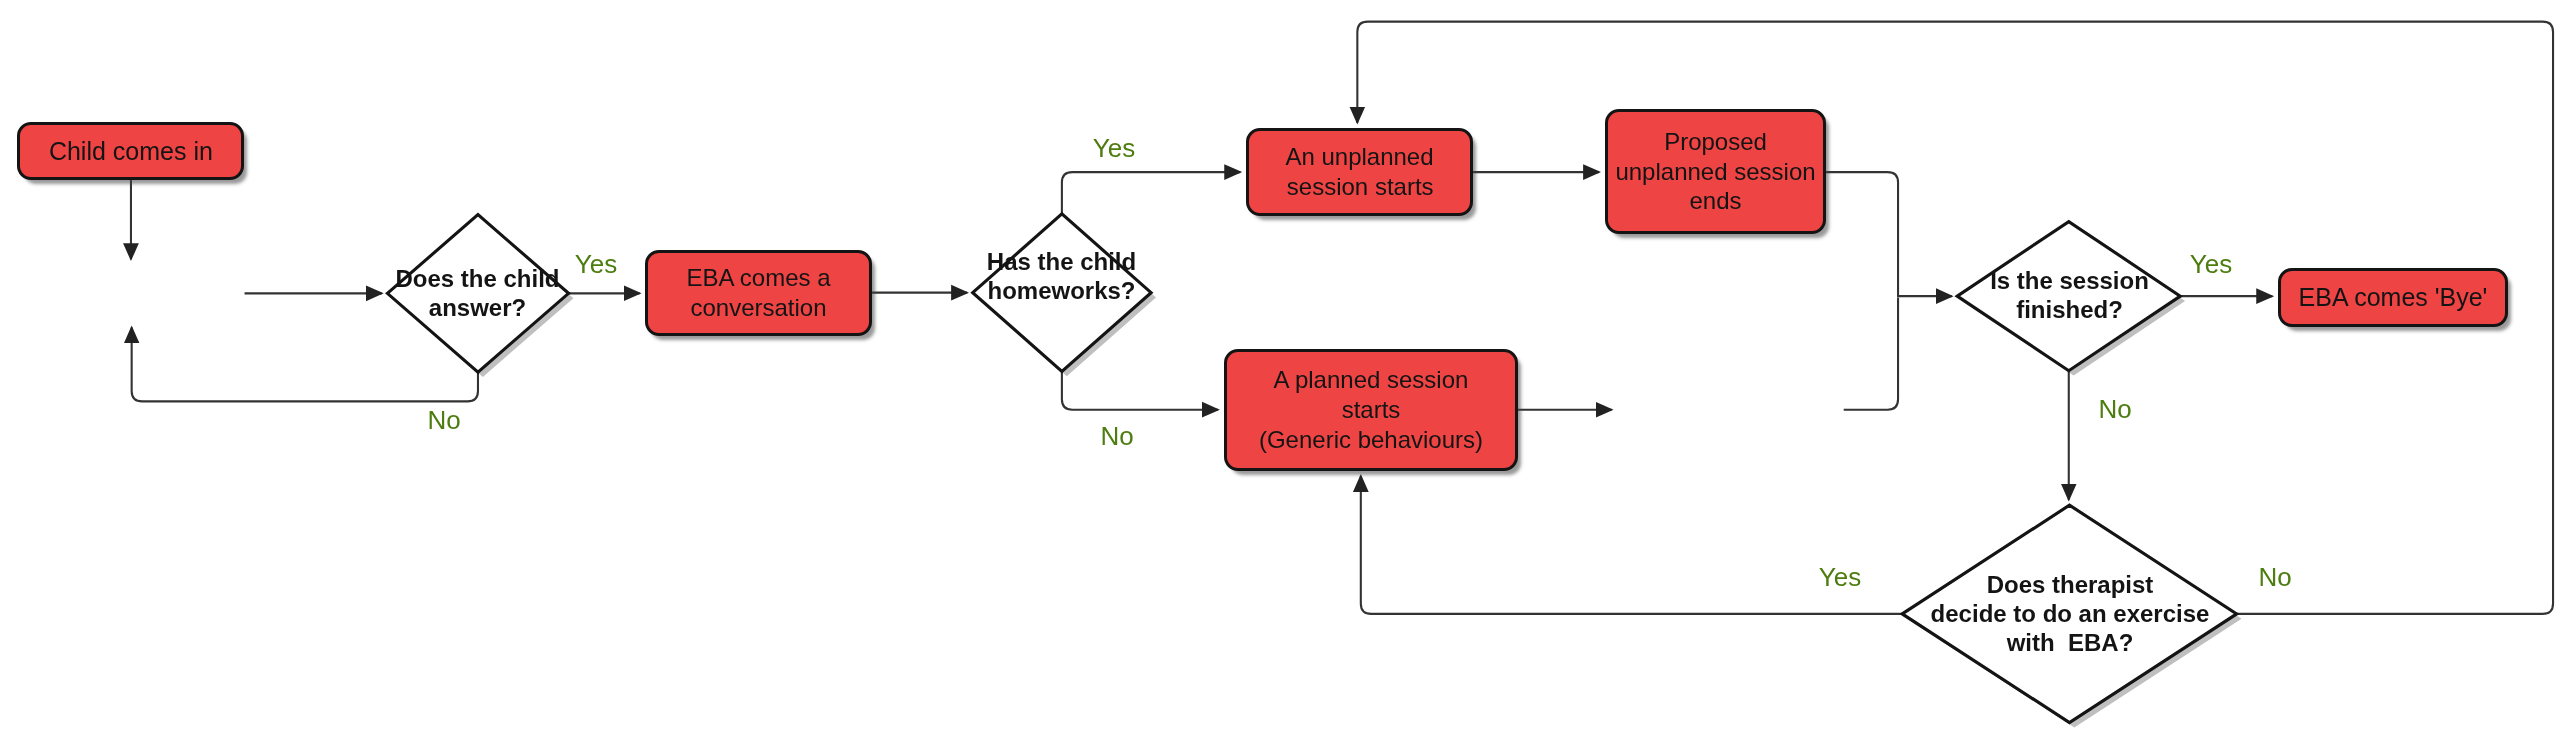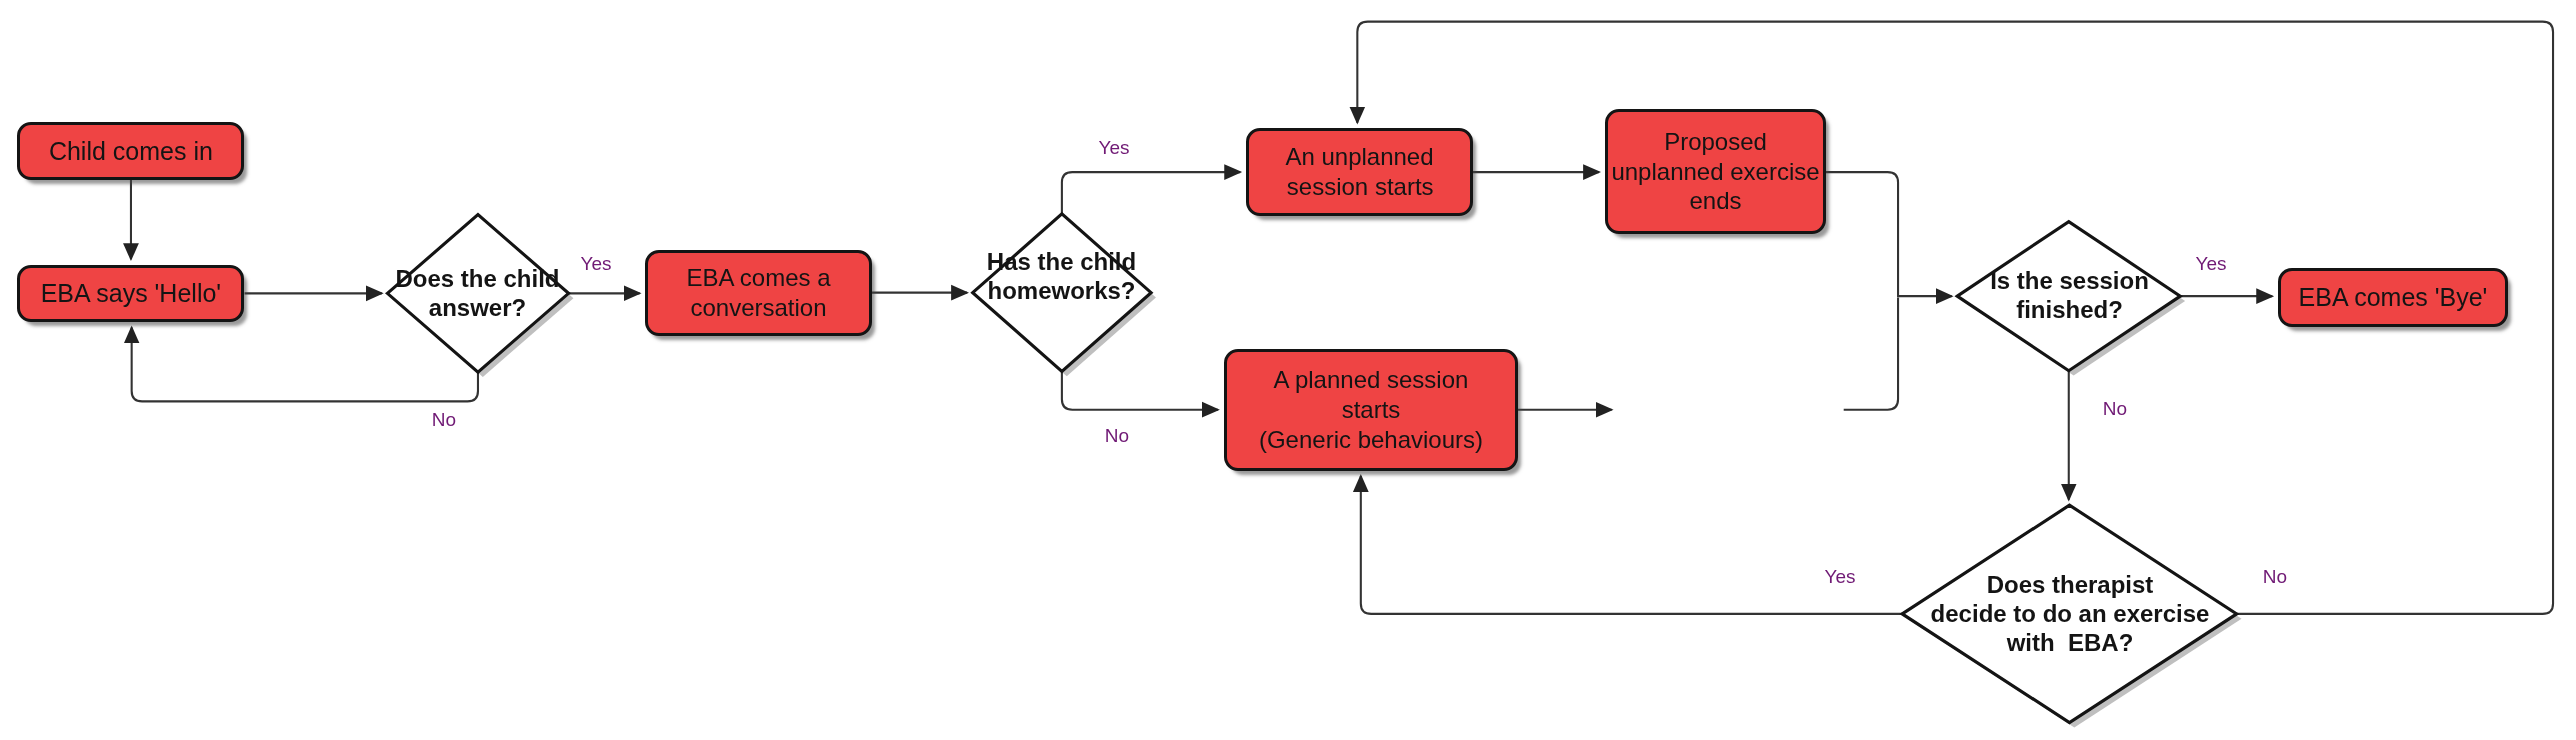--- a/index.html
+++ b/index.html
@@ -31,21 +31,21 @@
     display:flex;align-items:center;justify-content:center;
     text-align:center;
     font-weight:bold;
     font-size:24px;line-height:1.2;
     white-space:pre-wrap;
     z-index:3;
   }
   .elabel{
     position:absolute;
     transform:translate(-50%,-50%);
-    font-size:19px;color:#701a75;
+    font-size:26px;color:#4d7c0f;
     z-index:3;
     white-space:nowrap;
   }
 </style>
 </head>
 <body>
 
 <div id="canvas">
 
   <svg id="wires" viewBox="0 0 3695 1062" xmlns="http://www.w3.org/2000/svg">
@@ -83,30 +83,29 @@
     <g fill="#ffffff" stroke="#141414" stroke-width="4.5" stroke-linejoin="miter">
       <polygon points="555,421 685,308 815,421 685,534"></polygon>
       <polygon points="1395,420 1523,307 1651,420 1523,533"></polygon>
       <polygon points="2808,425 2968,318 3128,425 2968,532"></polygon>
       <polygon points="2729,881 2969,725 3209,881 2969,1037"></polygon>
     </g>
   </svg>
 
   <div class="node big" style="left:17.4px;top:122px;width:227px;height:58px;">Child comes in</div>
 
-  <div class="node big" style="left:17.4px;top:265px;width:227px;height:57px;">EBA says 'Hello'</div>
 
   <div class="node" style="left:645px;top:250px;width:227px;height:86px;">EBA comes a
 conversation</div>
 
   <div class="node" style="left:1246px;top:128px;width:227px;height:88px;text-align:right;">An unplanned
 session starts</div>
 
   <div class="node" style="left:1605px;top:109px;width:221px;height:125px;">Proposed
-unplanned exercise
+unplanned session
 ends</div>
 
   <div class="node" style="left:1224px;top:349px;width:294px;height:122px;">A planned session
 starts
 (Generic behaviours)</div>
 
 
   <div class="node big" style="left:2278px;top:268px;width:230px;height:59px;">EBA comes 'Bye'</div>
 
   <div class="dlabel" style="left:387px;top:245px;width:181px;height:98px;">Does the child

